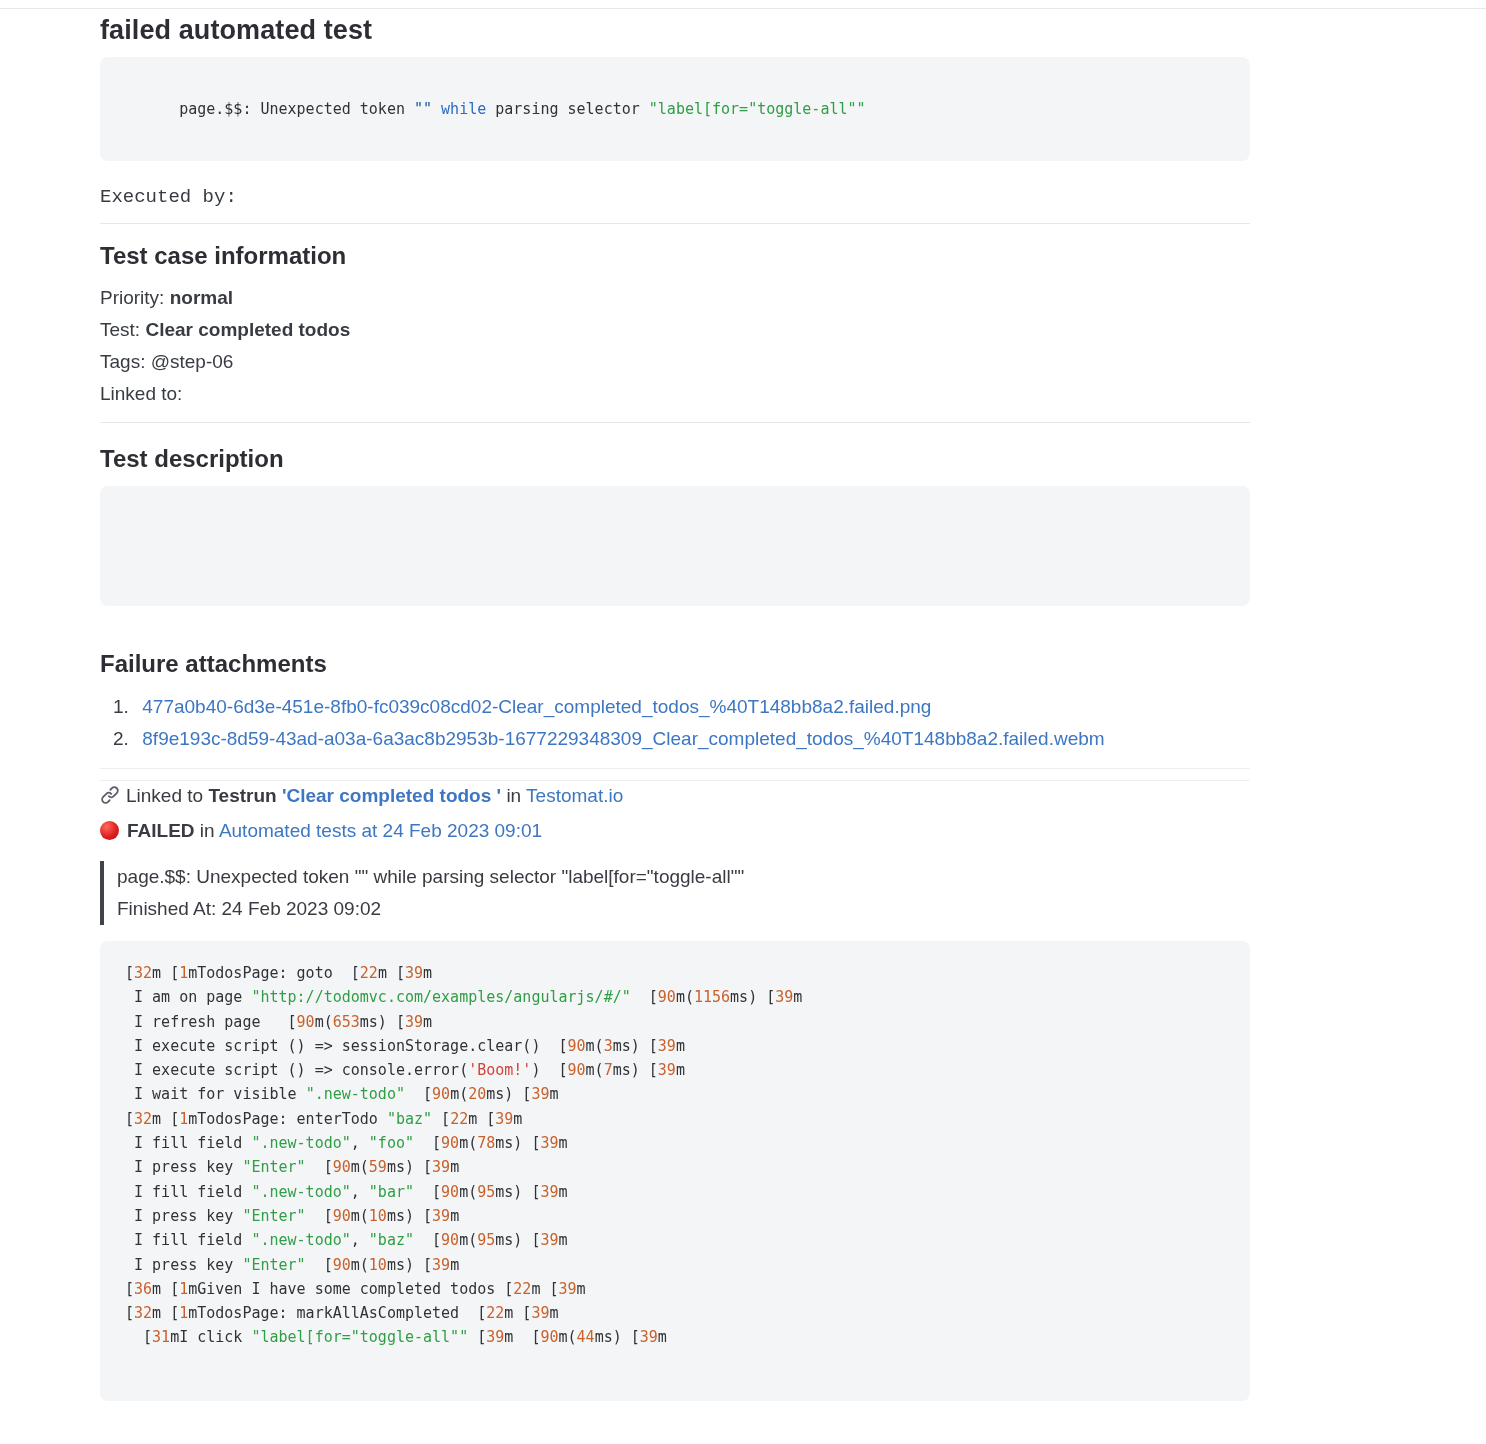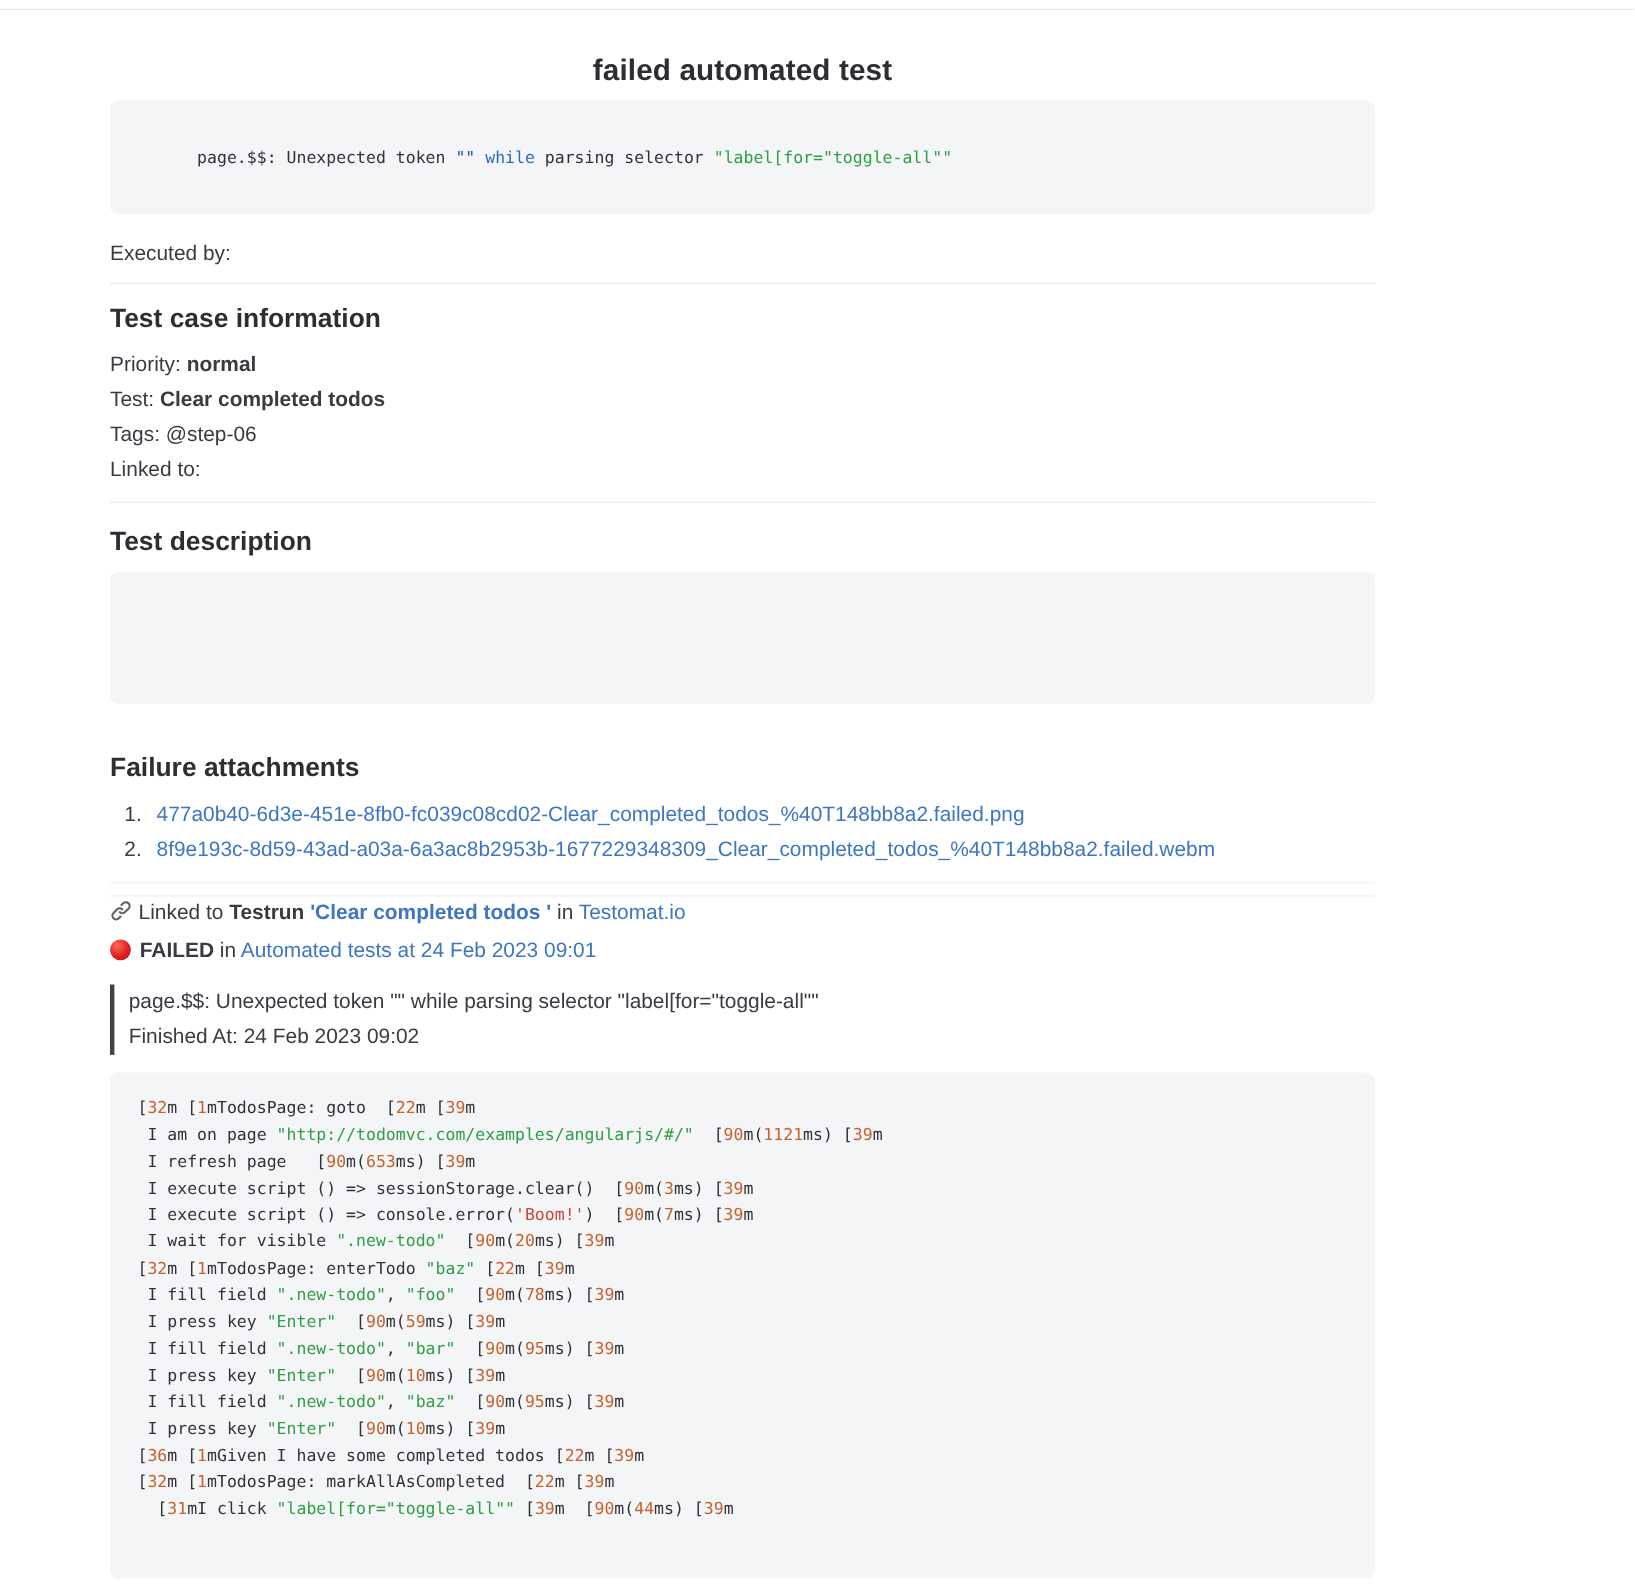--- a/index.html
+++ b/index.html
@@ -4,41 +4,41 @@
 <style>
   * { box-sizing: border-box; margin: 0; padding: 0; }
   html, body { width: 1486px; height: 1444px; overflow: hidden; background: #ffffff; }
   body { font-family: "Liberation Sans", sans-serif; color: var(--text, #383c42); position: relative; }
 
   .top-border { position: absolute; top: 8px; left: 0; width: 1486px; height: 1px; background: var(--topline, #e8e8e8); }
 
   .page { padding-left: 100px; width: 1250px; }
   .content { width: 1150px; }
 
-  h1.page-title { margin-top: 49px; font-size: 27px; line-height: 30px; font-weight: 700; color: var(--heading, #2c2e33); letter-spacing: .1px; text-align: center; }
+  h1.page-title { margin-top: 15px; font-size: 27px; line-height: 30px; font-weight: 700; color: var(--heading, #2c2e33); letter-spacing: .1px; }
   h2.sec { font-size: 24px; line-height: 32px; font-weight: 700; color: var(--heading, #2c2e33); }
   .h-defect { margin-top: 42px; }
   .h-testcase { margin-top: 16px; }
   .h-testdesc { margin-top: 20px; }
   .h-attach { margin-top: 42px; }
 
   .codeblock { background: var(--code_bg, #f4f5f7); border-radius: 8px; font-family: "DejaVu Sans Mono", monospace; color: var(--code_text, #303236); }
   .codeblock-1 { margin-top: 12px; padding: 25px 25px; font-size: 15px; line-height: 18px; white-space: pre; }
   .codeblock-2 { margin-top: 16px; padding: 20px 25px 40px 25px; font-size: 15px; min-height: 460px; }
   .console-line { white-space: pre; line-height: 24.3px; }
 
   .tk-p { color: var(--code_text, #303236); }
   .tk-n { color: var(--number, #c9612b); }
   .tk-s { color: var(--string, #2f9e44); }
   .tk-e { color: var(--error_string, #d04437); }
   .tk-k { color: var(--keyword, #2a6bc4); }
   .tk-q { color: var(--quote, #1a56a0); }
 
   p.line { font-size: 19px; line-height: 28px; }
-  .p-executed { margin-top: 22px; }
+  .p-executed { margin-top: 22px; font-family: Liberation Mono, monospace; }
 
   hr { border: none; height: 1px; background: var(--divider, #e5e7ea); }
   .hr-1 { margin-top: 12px; }
   .hr-2 { margin-top: 12px; }
   .hr-3 { margin-top: 13px; background: var(--divider_light, #edeff1); }
   .hr-4 { margin-top: 11px; background: var(--divider_light, #edeff1); }
 
   .fields { margin-top: 10px; }
   .field-row { font-size: 19px; line-height: 32px; }
   .bold { font-weight: 700; }
@@ -120,21 +120,21 @@
       <a href="#" class="link">Automated tests at 24 Feb 2023 09:01</a>
     </p>
 
     <blockquote class="fail-quote">
       <div>page.$$: Unexpected token "" while parsing selector "label[for="toggle-all""</div>
       <div>Finished At: 24 Feb 2023 09:02</div>
     </blockquote>
 
     <div class="codeblock codeblock-2">
         <div class="console-line"><span class="tk-p">[</span><span class="tk-n">32</span><span class="tk-p">m [</span><span class="tk-n">1</span><span class="tk-p">mTodosPage: goto  [</span><span class="tk-n">22</span><span class="tk-p">m [</span><span class="tk-n">39</span><span class="tk-p">m</span></div>
-        <div class="console-line"><span class="tk-p"> I am on page </span><span class="tk-s">"http://todomvc.com/examples/angularjs/#/"</span><span class="tk-p">  [</span><span class="tk-n">90</span><span class="tk-p">m(</span><span class="tk-n">1121</span><span class="tk-p">ms) [</span><span class="tk-n">39</span><span class="tk-p">m</span></div>
+        <div class="console-line"><span class="tk-p"> I am on page </span><span class="tk-s">"http://todomvc.com/examples/angularjs/#/"</span><span class="tk-p">  [</span><span class="tk-n">90</span><span class="tk-p">m(</span><span class="tk-n">1156</span><span class="tk-p">ms) [</span><span class="tk-n">39</span><span class="tk-p">m</span></div>
         <div class="console-line"><span class="tk-p"> I refresh page   [</span><span class="tk-n">90</span><span class="tk-p">m(</span><span class="tk-n">653</span><span class="tk-p">ms) [</span><span class="tk-n">39</span><span class="tk-p">m</span></div>
         <div class="console-line"><span class="tk-p"> I execute script () =&gt; sessionStorage.clear()  [</span><span class="tk-n">90</span><span class="tk-p">m(</span><span class="tk-n">3</span><span class="tk-p">ms) [</span><span class="tk-n">39</span><span class="tk-p">m</span></div>
         <div class="console-line"><span class="tk-p"> I execute script () =&gt; console.error(</span><span class="tk-e">'Boom!'</span><span class="tk-p">)  [</span><span class="tk-n">90</span><span class="tk-p">m(</span><span class="tk-n">7</span><span class="tk-p">ms) [</span><span class="tk-n">39</span><span class="tk-p">m</span></div>
         <div class="console-line"><span class="tk-p"> I wait for visible </span><span class="tk-s">".new-todo"</span><span class="tk-p">  [</span><span class="tk-n">90</span><span class="tk-p">m(</span><span class="tk-n">20</span><span class="tk-p">ms) [</span><span class="tk-n">39</span><span class="tk-p">m</span></div>
         <div class="console-line"><span class="tk-p">[</span><span class="tk-n">32</span><span class="tk-p">m [</span><span class="tk-n">1</span><span class="tk-p">mTodosPage: enterTodo </span><span class="tk-s">"baz"</span><span class="tk-p"> [</span><span class="tk-n">22</span><span class="tk-p">m [</span><span class="tk-n">39</span><span class="tk-p">m</span></div>
         <div class="console-line"><span class="tk-p"> I fill field </span><span class="tk-s">".new-todo"</span><span class="tk-p">, </span><span class="tk-s">"foo"</span><span class="tk-p">  [</span><span class="tk-n">90</span><span class="tk-p">m(</span><span class="tk-n">78</span><span class="tk-p">ms) [</span><span class="tk-n">39</span><span class="tk-p">m</span></div>
         <div class="console-line"><span class="tk-p"> I press key </span><span class="tk-s">"Enter"</span><span class="tk-p">  [</span><span class="tk-n">90</span><span class="tk-p">m(</span><span class="tk-n">59</span><span class="tk-p">ms) [</span><span class="tk-n">39</span><span class="tk-p">m</span></div>
         <div class="console-line"><span class="tk-p"> I fill field </span><span class="tk-s">".new-todo"</span><span class="tk-p">, </span><span class="tk-s">"bar"</span><span class="tk-p">  [</span><span class="tk-n">90</span><span class="tk-p">m(</span><span class="tk-n">95</span><span class="tk-p">ms) [</span><span class="tk-n">39</span><span class="tk-p">m</span></div>
         <div class="console-line"><span class="tk-p"> I press key </span><span class="tk-s">"Enter"</span><span class="tk-p">  [</span><span class="tk-n">90</span><span class="tk-p">m(</span><span class="tk-n">10</span><span class="tk-p">ms) [</span><span class="tk-n">39</span><span class="tk-p">m</span></div>
         <div class="console-line"><span class="tk-p"> I fill field </span><span class="tk-s">".new-todo"</span><span class="tk-p">, </span><span class="tk-s">"baz"</span><span class="tk-p">  [</span><span class="tk-n">90</span><span class="tk-p">m(</span><span class="tk-n">95</span><span class="tk-p">ms) [</span><span class="tk-n">39</span><span class="tk-p">m</span></div>

